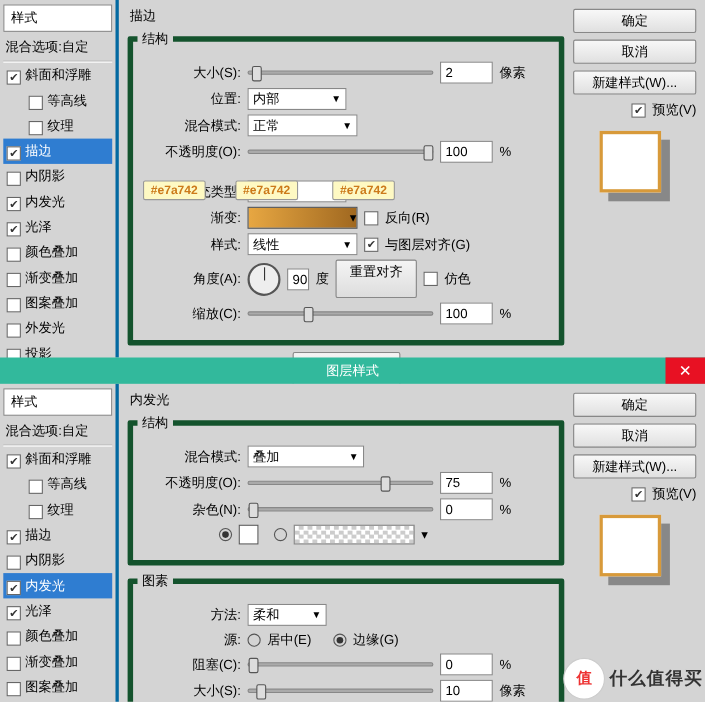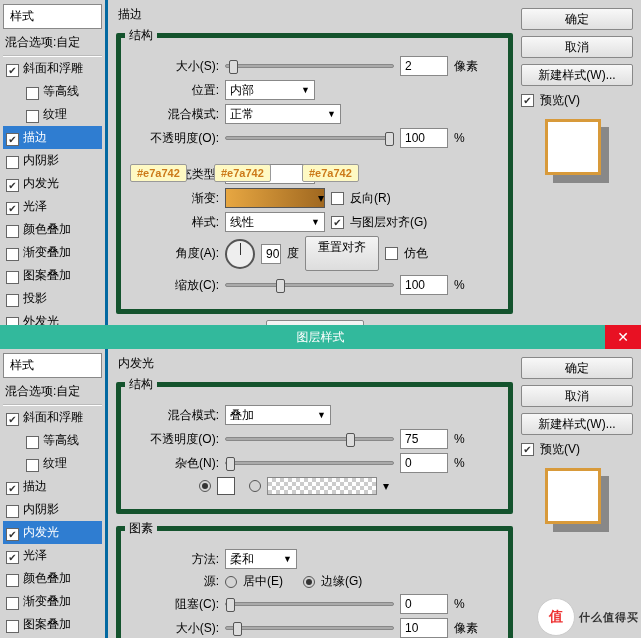--- a/index.html
+++ b/index.html
@@ -31,31 +31,31 @@
 .unit{width:30px}
 .combo{height:20px;border:1px solid #888;background:#fff;display:flex;align-items:center;justify-content:space-between;padding:0 4px}
 .combo .arr{font-size:9px}
 .btn{height:35px;border:1px solid #888;background:linear-gradient(#f4f4f4,#ddd);text-align:center;line-height:20px;padding:0 12px;border-radius:2px}
 .grad-swatch{width:100px;height:20px;border:1px solid #555;background:linear-gradient(90deg,#e7a742,#a06820);display:flex;align-items:center;justify-content:flex-end}
 .tag{position:absolute;background:#fef9c3;border:1px solid #999;border-radius:2px;padding:2px 6px;color:#cc7a1a;font-size:11px;font-weight:bold}
 .angdial{width:30px;height:30px;border:2px solid #555;border-radius:50%;background:#eee;position:relative;display:inline-block}
 .angdial::after{content:"";position:absolute;left:50%;top:2px;width:1px;height:12px;background:#333}
 .rightcol{width:120px;padding:8px 8px 0 0}
 .rbtn{display:block;width:100%;height:22px;margin-bottom:6px;border:1px solid #888;background:linear-gradient(#f8f8f8,#e0e0e0);text-align:center;line-height:20px;border-radius:2px}
-.prev-row{display:flex;align-items:center;gap:6px;margin:6px 0 10px 0;justify-content:flex-start}
+.prev-row{display:flex;align-items:center;gap:6px;margin:6px 0 10px 0;justify-content:flex-end}
 .preview-box{width:64px;height:64px;margin:6px auto;position:relative}
 .preview-box .shadow{position:absolute;left:8px;top:8px;width:56px;height:56px;background:#888}
 .preview-box .inner{position:absolute;left:0;top:0;width:56px;height:56px;background:#fff;border:3px solid #d89a3a}
 .radio{width:12px;height:12px;border:1px solid #555;border-radius:50%;display:inline-flex;align-items:center;justify-content:center}
 .radio.on::after{content:"";width:6px;height:6px;background:#333;border-radius:50%}
 .colorswatch{width:18px;height:18px;border:1px solid #555;background:#fff}
 .noise-bar{width:110px;height:18px;border:1px solid #888;background:repeating-conic-gradient(#ccc 0 25%,#fff 0 50%) 0 0/8px 8px}
 .watermark{position:absolute;right:2px;bottom:2px;display:flex;align-items:center;gap:4px}
 .wm-circ{width:38px;height:38px;border-radius:50%;background:#fff;border:1px solid #ccc;display:flex;align-items:center;justify-content:center;font-size:14px;color:#e33;font-weight:bold}
-.wm-txt{font-size:11px;font-weight:bold;color:#333;letter-spacing:1px}
+.wm-txt{font-size:16px;font-weight:bold;color:#333;letter-spacing:1px}
 </style>
 </head>
 <body>
 
 <div class="dialog dialog-top">
   <div class="sidebar">
     <div class="style-hdr">样式</div>
     <div class="blend-opt">混合选项:自定</div>
     <div class="fx-list" id="fxlist1">
         <div class="fx-item">
@@ -93,25 +93,25 @@
         <div class="fx-item">
           <span class="chk"></span>
           <span>渐变叠加</span>
         </div>
         <div class="fx-item">
           <span class="chk"></span>
           <span>图案叠加</span>
         </div>
         <div class="fx-item">
           <span class="chk"></span>
+          <span>外发光</span>
+        </div>
+        <div class="fx-item">
+          <span class="chk"></span>
           <span>投影</span>
-        </div>
-        <div class="fx-item">
-          <span class="chk"></span>
-          <span>外发光</span>
         </div>
       </div>
   </div>
   <div class="main">
     <div class="sect-title">描边</div>
     <fieldset>
       <legend>结构</legend>
       <div class="row">
         <div class="lbl">大小(S):</div>
         <div class="slider">
@@ -122,21 +122,21 @@
       </div>
       <div class="row">
         <div class="lbl">位置:</div>
         <div class="combo" style="width:90px">
             <span>内部</span>
             <span class="arr">▼</span>
           </div>
       </div>
       <div class="row">
         <div class="lbl">混合模式:</div>
-        <div class="combo" style="width:116px">
+        <div class="combo" style="width:100px">
             <span>正常</span>
             <span class="arr">▼</span>
           </div>
       </div>
       <div class="row">
         <div class="lbl">不透明度(O):</div>
         <div class="slider">
             <div class="thumb" style="left:95%"></div>
           </div>
         <div class="nbox">100</div>

